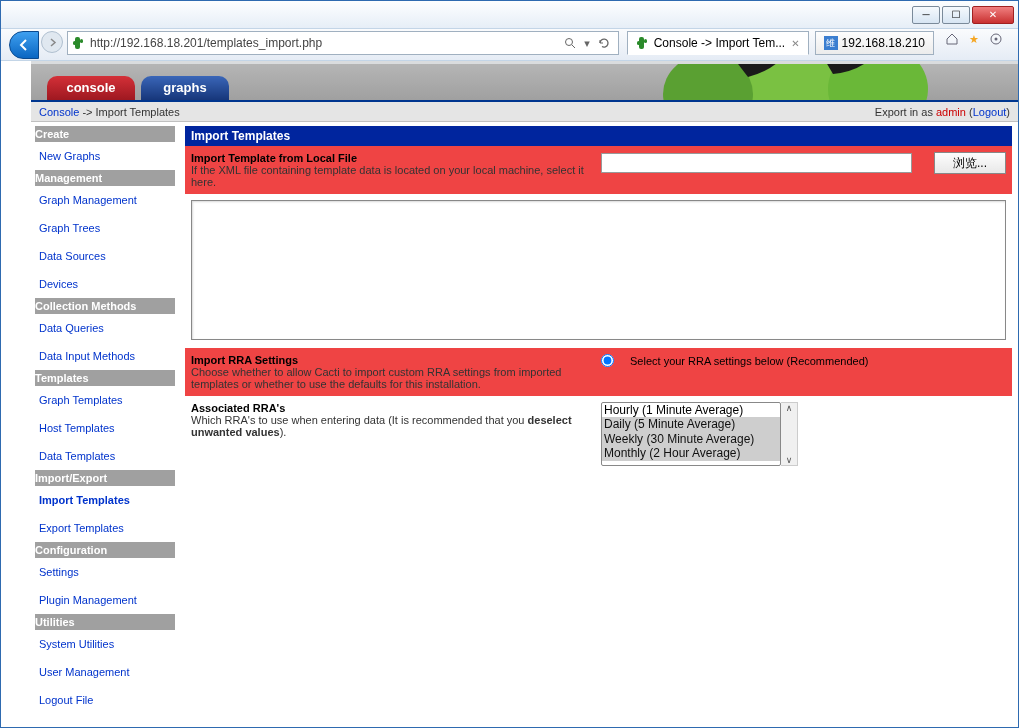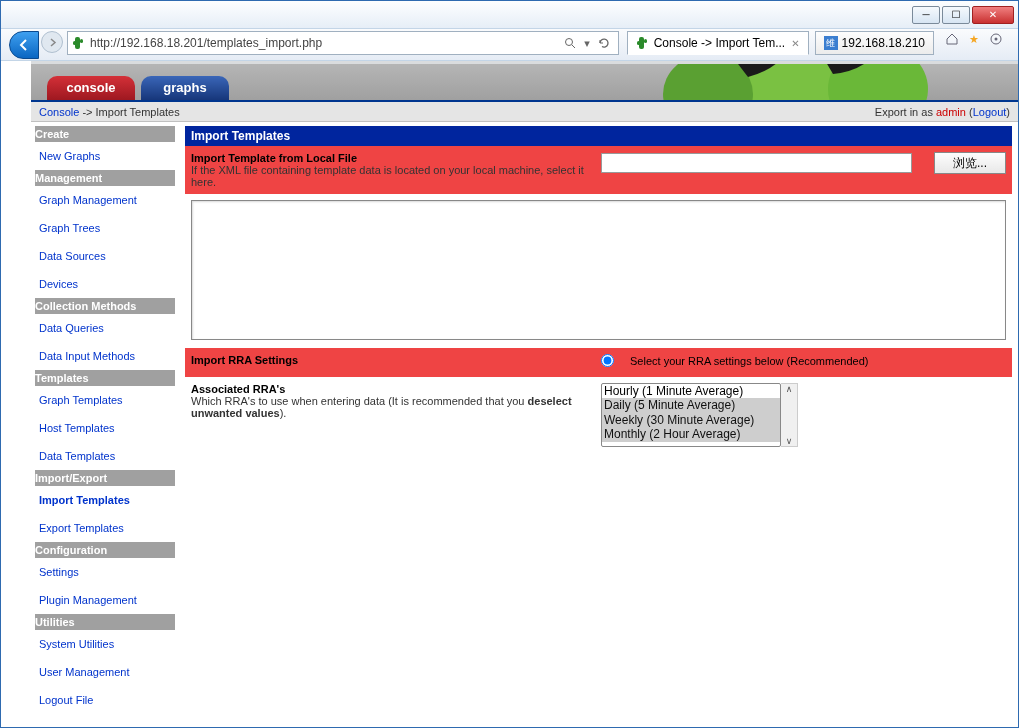--- a/index.html
+++ b/index.html
@@ -246,20 +246,21 @@
 
           <div class="form-row">
             <div class="form-field">
               <textarea class="big" style=""></textarea>
             </div>
           </div>
 
           <div class="form-row alt">
             <div class="form-label">
               <b>Import RRA Settings</b><br>
+              <span class="desc">Choose whether to allow Cacti to import custom RRA settings from imported templates or whether to use the defaults for this installation.</span>
             </div>
             <div class="form-field">
               <div class="radio-row">
                 <input type="radio" name="rra" checked="" style="">
                 <span>Select your RRA settings below (Recommended)</span>
               </div>
             </div>
           </div>
 
           <div class="form-row">

